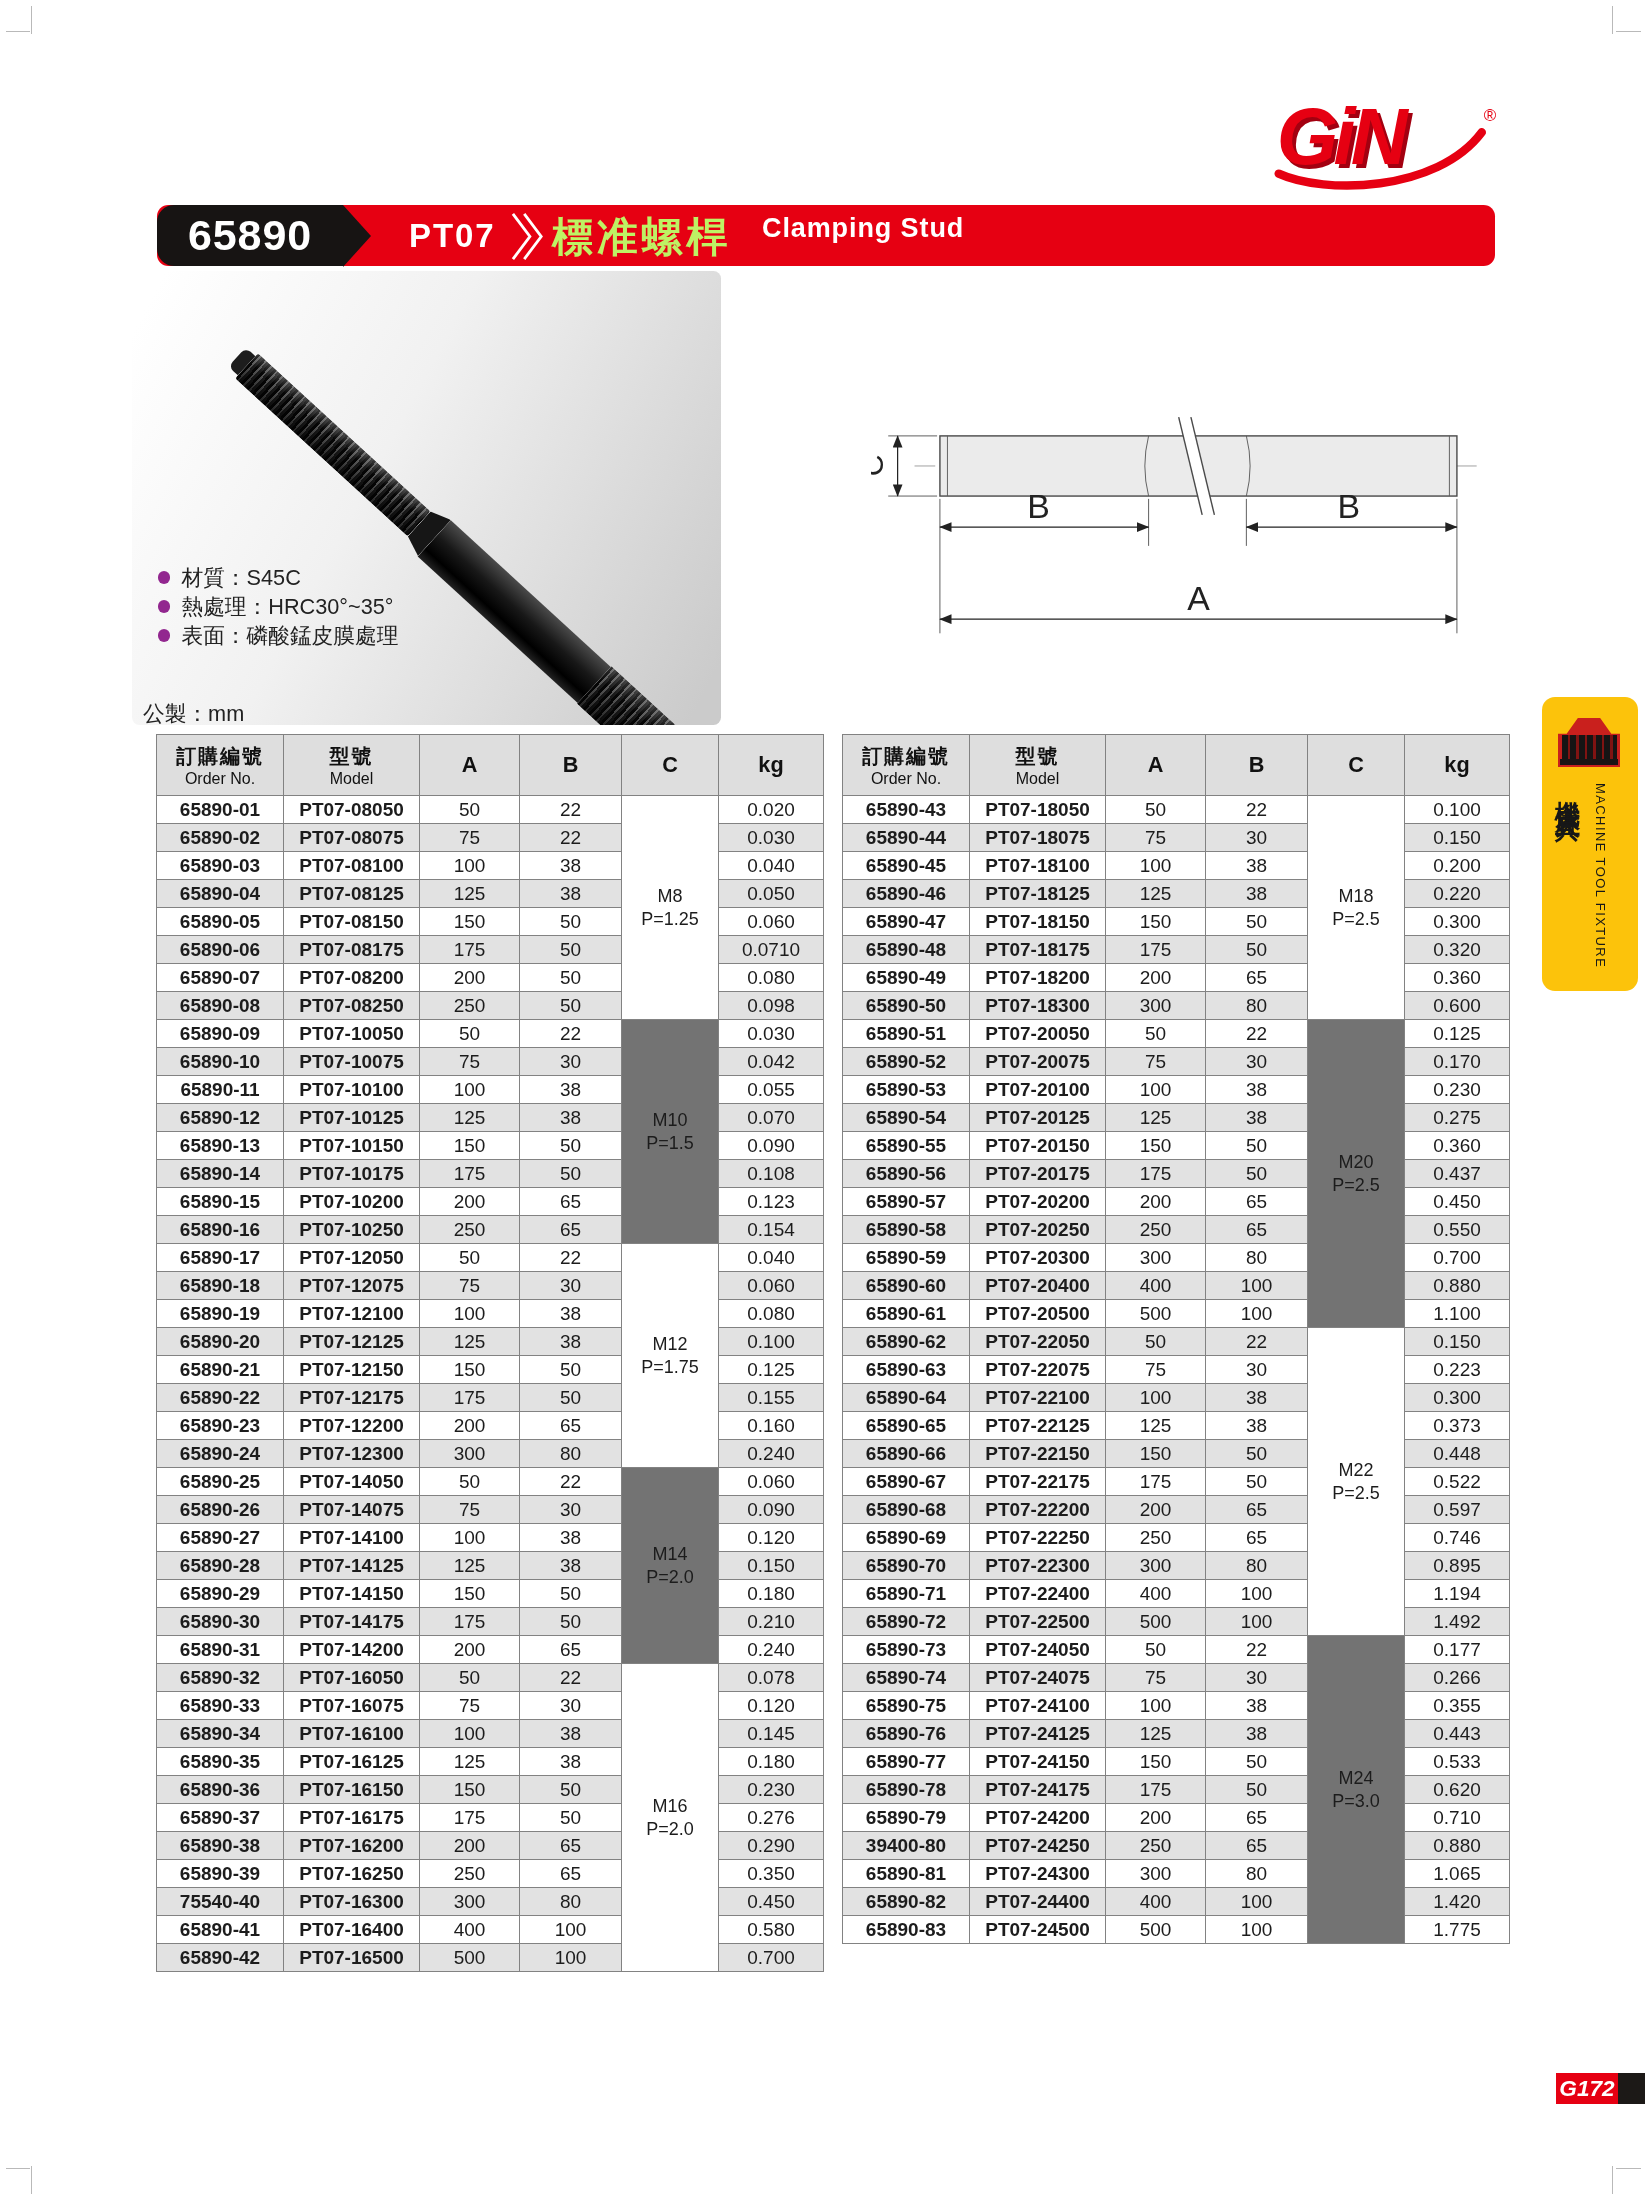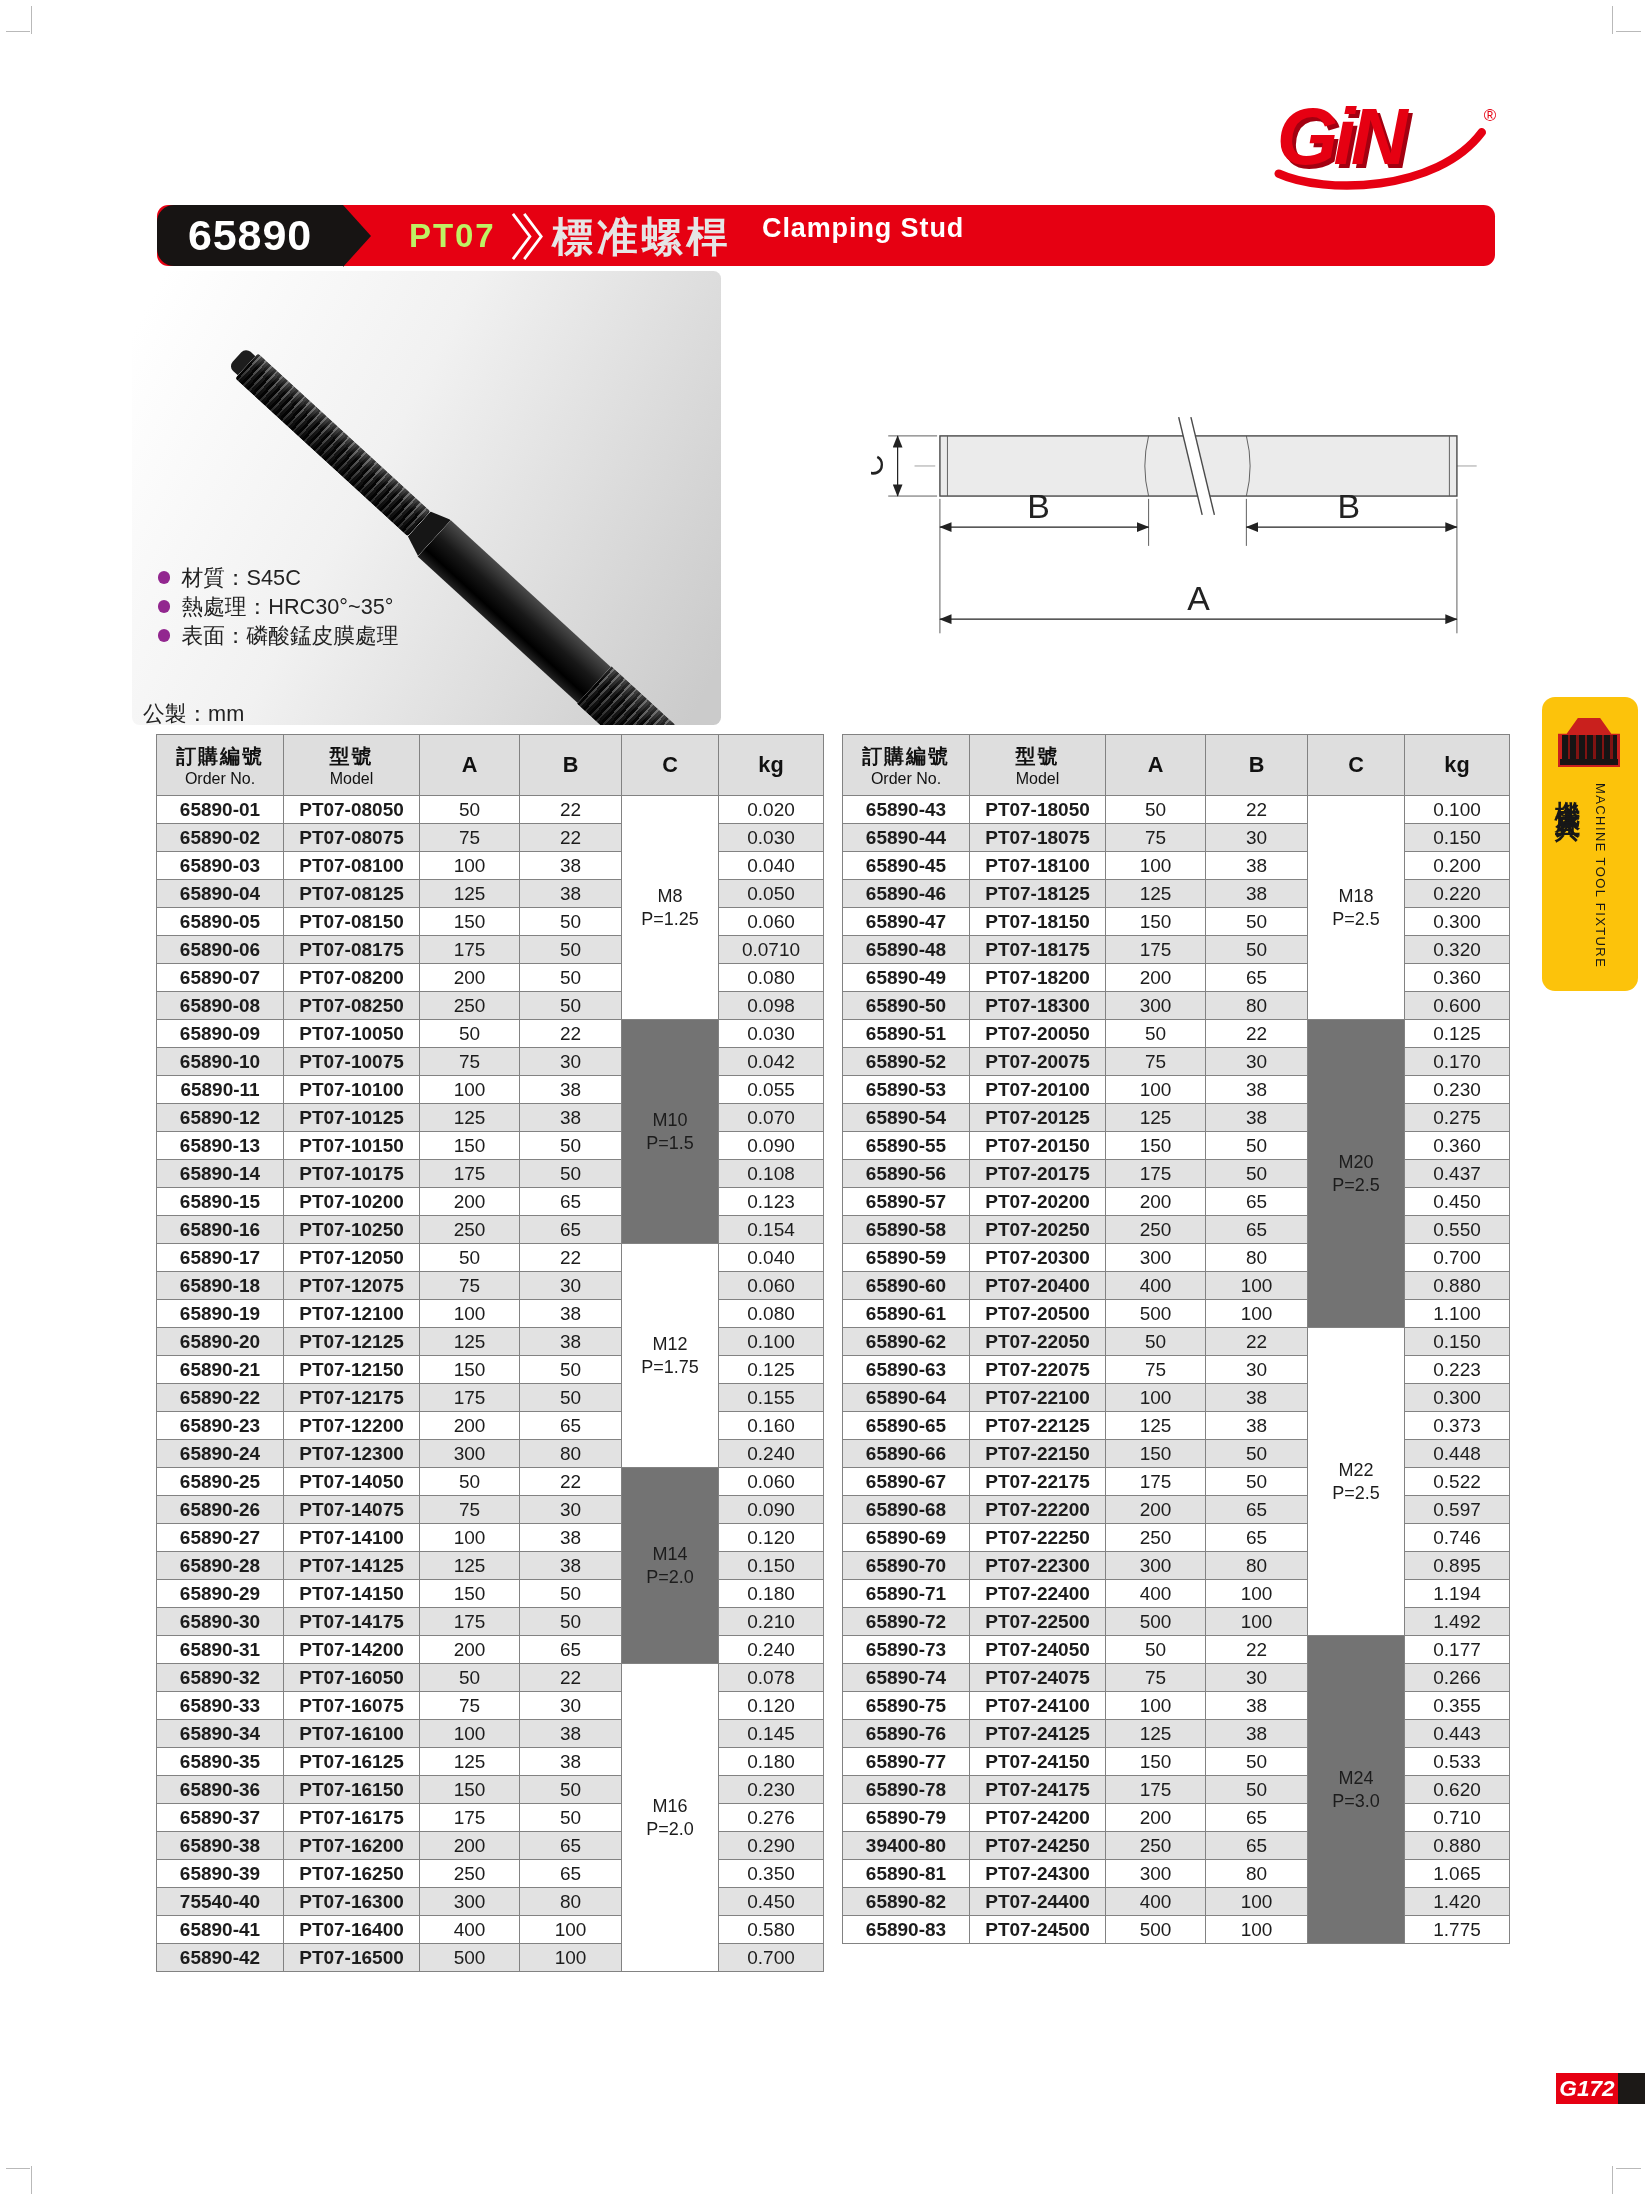--- a/index.html
+++ b/index.html
@@ -11,24 +11,24 @@
   .logo{position:absolute;left:1258px;top:87px;width:252px;height:115px;}
   
   .title-bar{position:absolute;left:157px;top:205px;width:1338px;height:61px;
              background:#e60012;border-radius:11.3px;}
   .code-box{position:absolute;left:0;top:0;width:186px;height:61px;background:#171413;
             border-radius:17px 0 0 17px;display:flex;align-items:center;justify-content:center;}
   .code-box:after{content:"";position:absolute;left:186px;top:0;width:0;height:0;
             border-left:28px solid #171413;border-top:31px solid transparent;border-bottom:31px solid transparent;}
   .code-text{color:#fff;font-size:43px;font-weight:bold;letter-spacing:0.9px;}
   .series-text{position:absolute;left:252px;top:0;height:61px;display:flex;align-items:center;
-            color:#bef264;font-size:33px;font-weight:bold;letter-spacing:1.9px;}
+            color:#ffffff;font-size:33px;font-weight:bold;letter-spacing:1.9px;}
   .bar-chevron{position:absolute;left:352px;top:6.6px;}
   .title-zh{position:absolute;left:395px;top:1.9px;height:61px;display:flex;align-items:center;
-            color:#e5e5e5;font-size:41px;font-weight:bold;letter-spacing:3.8px;}
+            color:#bef264;font-size:41px;font-weight:bold;letter-spacing:3.8px;}
   .title-en{position:absolute;left:605px;top:8px;color:#fff;font-size:27px;font-weight:bold;letter-spacing:0.9px;}
   
   .photo{position:absolute;left:132px;top:271px;width:589px;height:454px;border-radius:7.5px;
          background:linear-gradient(118deg,#ffffff 4%,#f1f1f1 42%,#cbcbcb 96%);overflow:hidden;}
   .stud{position:absolute;left:105px;top:58px;width:603px;height:56px;
         transform:rotate(42.5deg);transform-origin:0 50%;display:flex;align-items:center;}
   .stud-tip{width:13px;height:26px;background:#1d1d1d;border-radius:6.6px 0 0 6.6px;}
   .stud-thread1{width:234px;height:34px;border-radius:2.8px;
         background:linear-gradient(180deg,rgba(255,255,255,.22),rgba(0,0,0,0) 35%,rgba(0,0,0,.55) 92%),
                    repeating-linear-gradient(90deg,#060606 0 2.8px,#575757 2.8px 4.7px,#1b1b1b 4.7px 7.5px);}

